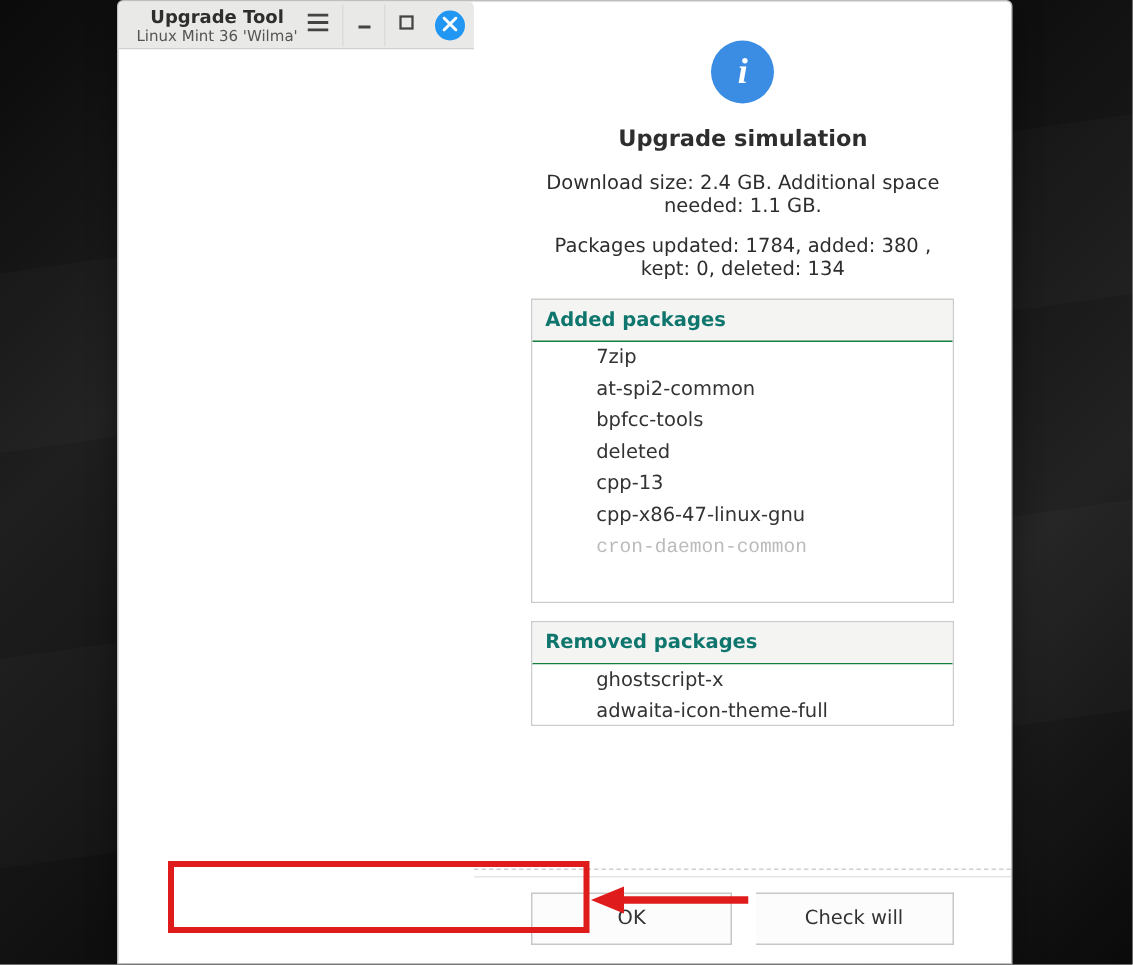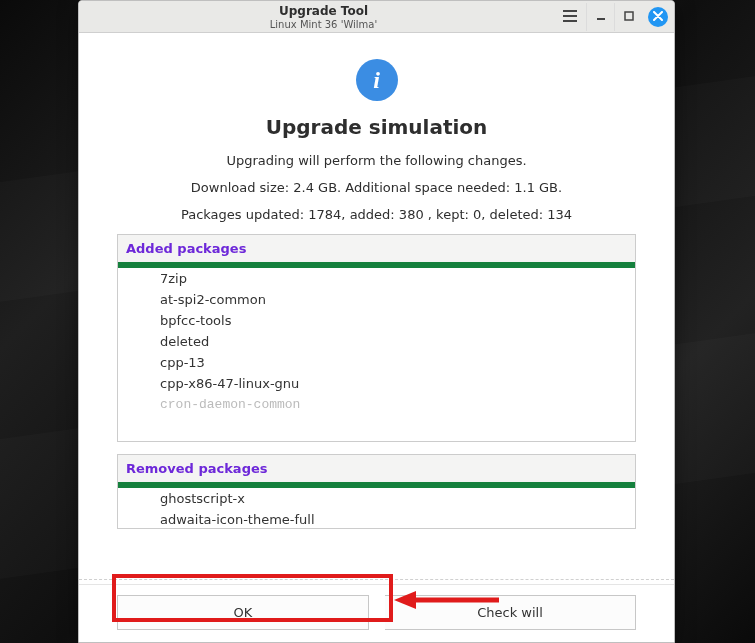--- a/index.html
+++ b/index.html
@@ -28,21 +28,21 @@
     .window {
       position: absolute;
       top: 0;
       left: 78px;
       width: 597px;
       height: 643px;
       background: #fff;
       border: 1px solid #bfbfbf;
       border-radius: 4px 4px 0 0;
       display: flex;
-      flex-direction: column;
+      flex-direction: row;
       box-shadow: 0 4px 20px rgba(0,0,0,0.4);
     }
 
     
     .titlebar {
       height: 32px;
       background: #e9e9e7;
       border-bottom: 1px solid #cfcfcf;
       display: flex;
       align-items: center;
@@ -83,34 +83,34 @@
       color: #2e2e2e;
     }
     .info-icon {
       width: 42px; height: 42px; border-radius: 50%;
       background: #3b8de3; color: #fff;
       font-family: Georgia, serif; font-style: italic;
       font-size: 24px; font-weight: bold;
       display: flex; align-items: center; justify-content: center;
       margin: 0 auto 14px auto;
     }
-    .heading { text-align: center; font-size: 20px; font-weight: bold; margin-bottom: 14px; }
+    .heading { text-align: center; font-size: 15px; font-weight: bold; margin-bottom: 14px; }
     .para { text-align: center; font-size: 13px; margin-bottom: 12px; }
 
     .section {
       border: 1px solid #ccc;
       margin-bottom: 12px;
     }
     .section-header {
       background: #f4f4f3;
       padding: 6px 8px;
       font-size: 13px;
       font-weight: bold;
-      border-bottom: 6px solid #15803d;
-      color: #6d28d9;
+      border-bottom: 1px solid #15803d;
+      color: #0f766e;
     }
     .section-list {
       background: #fff;
       overflow: hidden;
     }
     .sec-added .section-list { height: 173px; }
     .sec-removed .section-list { height: 40px; }
     .section-list .item {
       padding: 3px 8px;
       font-size: 13px;
@@ -199,21 +199,20 @@
         </span>
       </div>
     </div>
   </div>
 
   <div class="body">
 
     <div class="info-icon">i</div>
 
     <div class="heading">Upgrade simulation</div>
-    <div class="para">Upgrading will perform the following changes.</div>
     <div class="para">Download size: 2.4 GB. Additional space needed: 1.1 GB.</div>
     <div class="para">Packages updated: 1784, added: 380 , kept: 0, deleted: 134</div>
 
     <div class="section sec-added">
       <div class="section-header">Added packages</div>
       <div class="section-list">
         <div class="item">7zip</div>
         <div class="item">at-spi2-common</div>
         <div class="item">bpfcc-tools</div>
         <div class="item">deleted</div>

